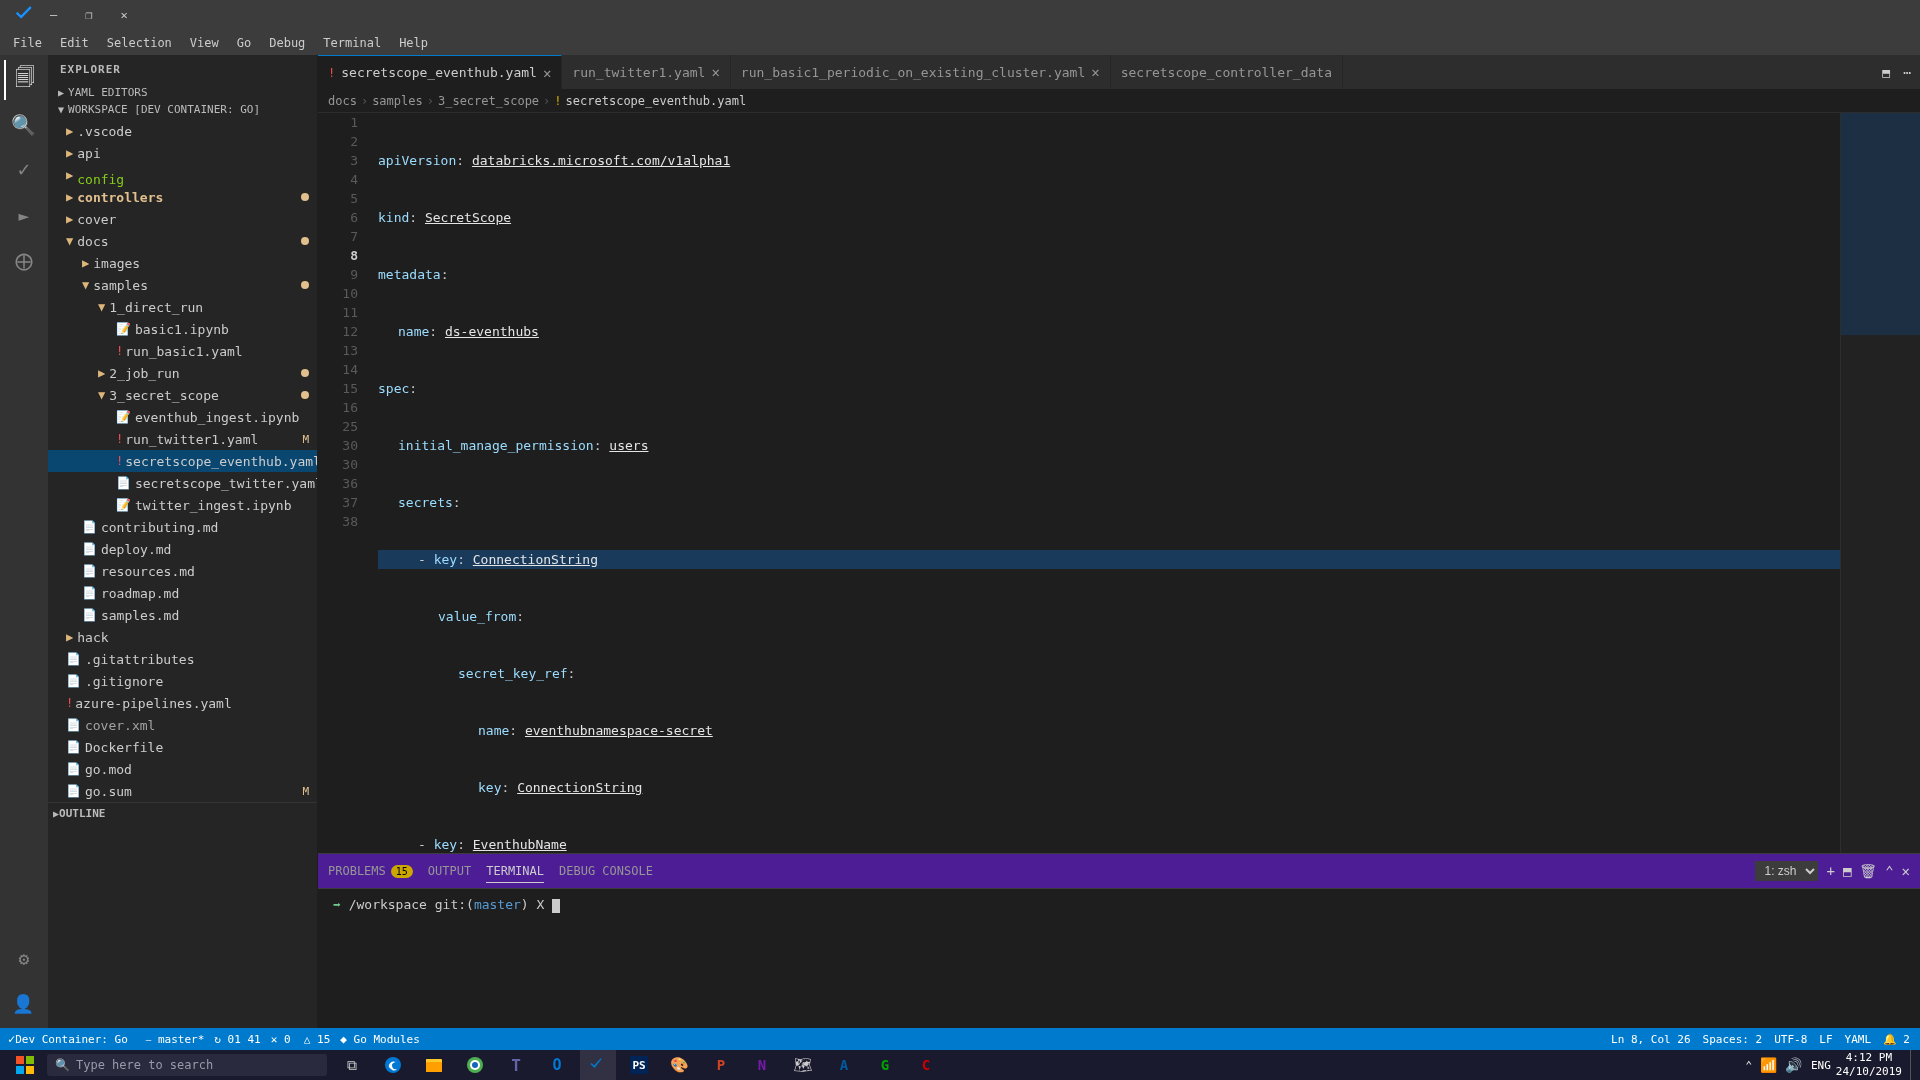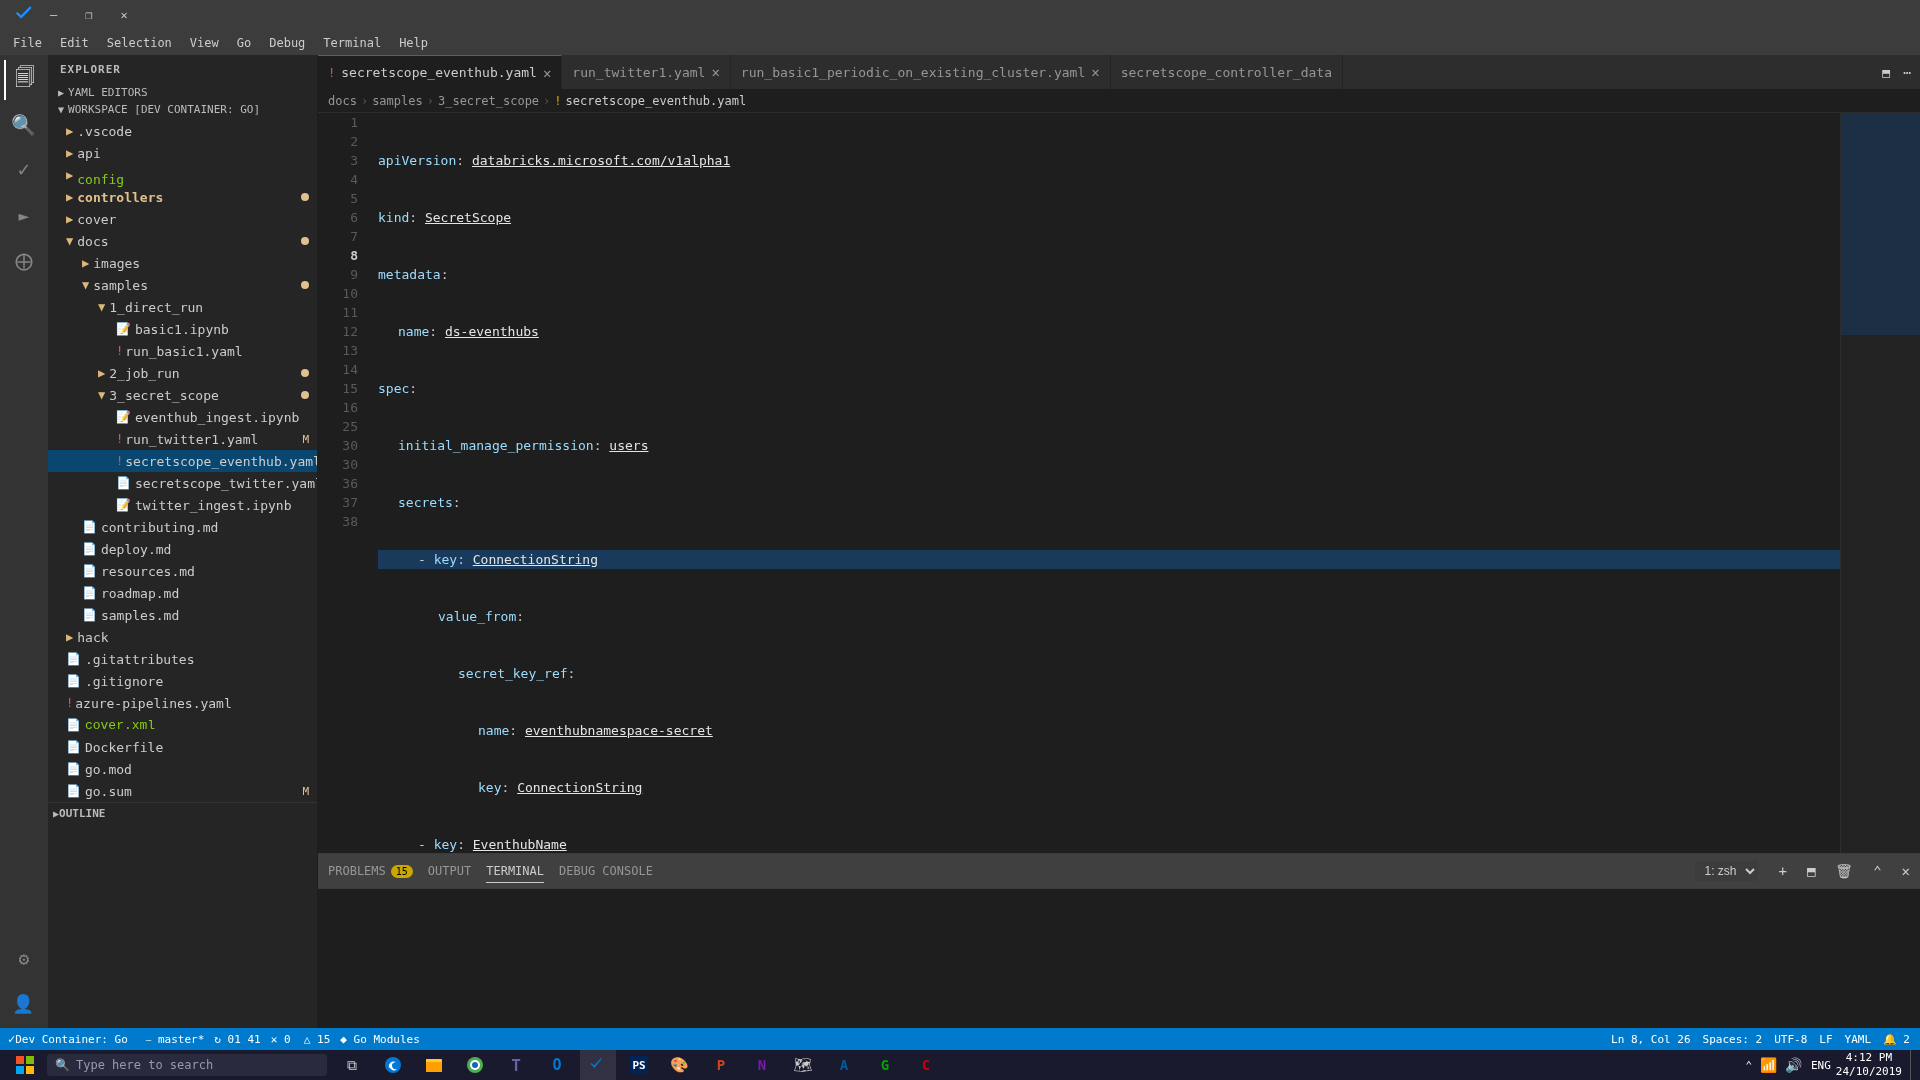--- a/index.html
+++ b/index.html
@@ -212,21 +212,21 @@
 
     
     #terminal-panel {
       height: 175px;
       background: #1e1e1e;
       border-top: 1px solid #3c3c3c;
       display: flex;
       flex-direction: column;
     }
     #terminal-tabs {
-      background: #404040;
+      background: #4c1d95;
       display: flex;
       align-items: center;
       height: 35px;
       padding: 0 10px;
       gap: 15px;
       border-bottom: 1px solid #3c3c3c;
     }
     .terminal-tab {
       font-size: 12px;
       color: #969696;
@@ -237,21 +237,21 @@
       gap: 5px;
     }
     .terminal-tab.active { color: #cccccc; border-bottom: 1px solid #cccccc; }
     .terminal-badge {
       background: #cca700;
       color: #000;
       font-size: 10px;
       padding: 1px 5px;
       border-radius: 10px;
     }
-    #terminal-actions { margin-left: auto; display: flex; gap: 20px; align-items: center; }
+    #terminal-actions { margin-left: auto; display: flex; gap: 8px; align-items: center; }
     #terminal-actions span { cursor: pointer; color: #cccccc; font-size: 14px; }
     .terminal-shell-select {
       background: #3c3c3c;
       color: #cccccc;
       border: none;
       font-size: 12px;
       padding: 2px 5px;
       cursor: pointer;
     }
     #terminal-content {
@@ -538,21 +538,21 @@
         <span style="color:#cccccc;">.gitignore</span>
       </div>
 
       <div class="tree-item" style="padding-left: 18px;">
         <span style="color:#f14c4c; font-size:12px; margin-right:2px;">!</span>
         <span style="color:#cccccc;">azure-pipelines.yaml</span>
       </div>
 
       <div class="tree-item" style="padding-left: 18px;">
         <span class="icon xml-icon">📄</span>
-        <span style="color:#84cc16;font-family:Liberation Mono, monospace;">cover.xml</span>
+        <span style="color:#a3a3a3;">cover.xml</span>
       </div>
 
       <div class="tree-item" style="padding-left: 18px;">
         <span class="icon file-icon">📄</span>
         <span style="color:#cccccc;">Dockerfile</span>
       </div>
 
       <div class="tree-item" style="padding-left: 18px;">
         <span class="icon go-icon">📄</span>
         <span style="color:#cccccc;">go.mod</span>
@@ -687,20 +687,29 @@
             <select class="terminal-shell-select">
               <option>1: zsh</option>
             </select>
             <span>+</span>
             <span>⬒</span>
             <span>🗑</span>
             <span>⌃</span>
             <span>✕</span>
           </div>
         </div>
+        <div id="terminal-content">
+          <div>
+            <span class="prompt-arrow">➡</span>
+            <span class="prompt-path"> /workspace </span>
+            <span style="color:#cccccc;">git:(</span><span class="prompt-git">master</span><span style="color:#cccccc;">) </span>
+            <span style="color:#cccccc;">X </span>
+            <span class="cursor-block"></span>
+          </div>
+        </div>
       </div>
     </div>
   </div>
 </div>
 
 <div id="statusbar">
   <div class="status-left">
     <span style="background:#007acc; padding:0 8px; height:22px; display:flex; align-items:center; margin-left:-10px;">
       <span style="font-size:12px;">✓</span> Dev Container: Go
     </span>

